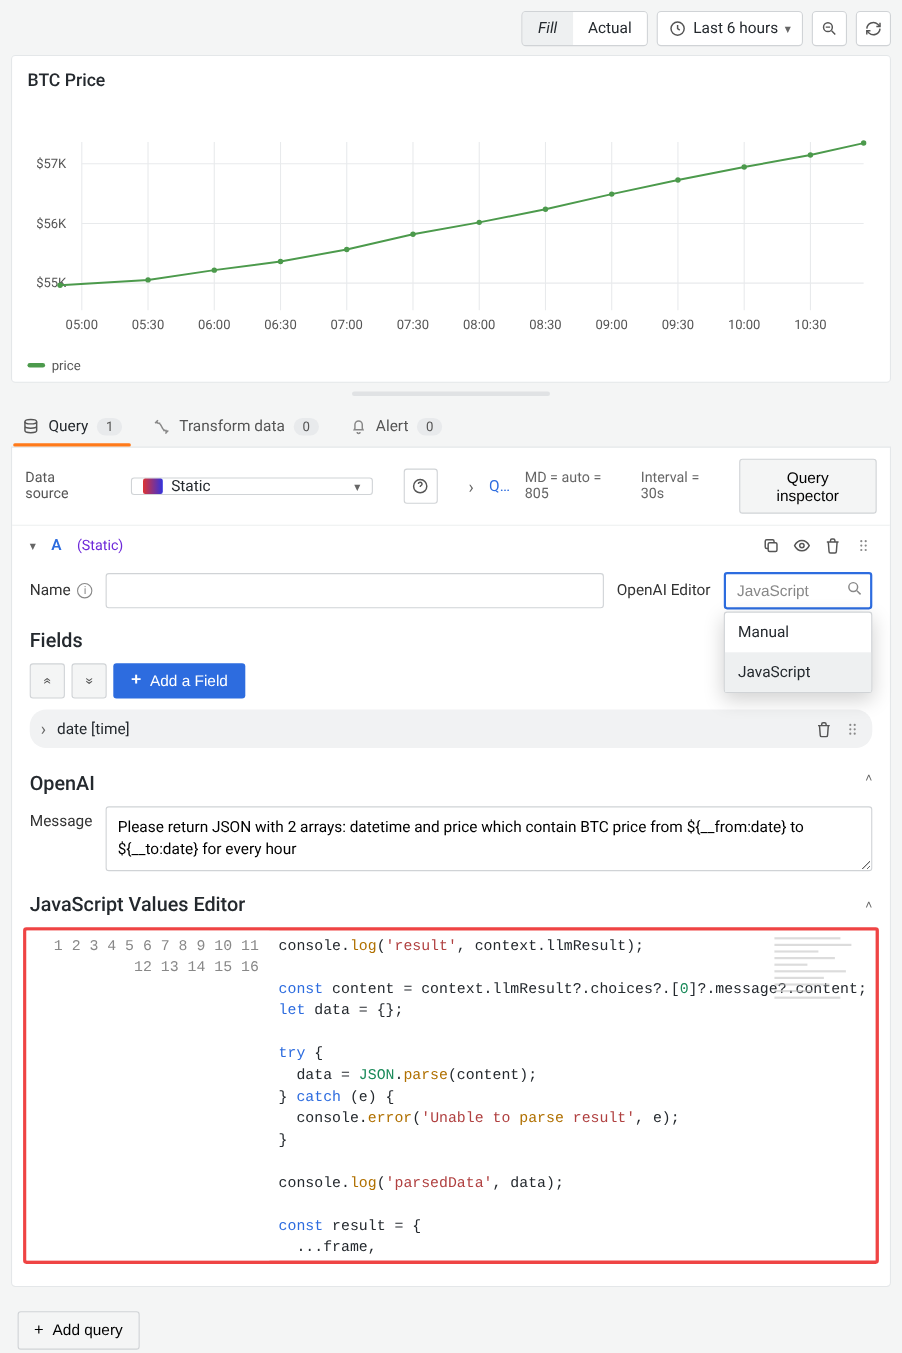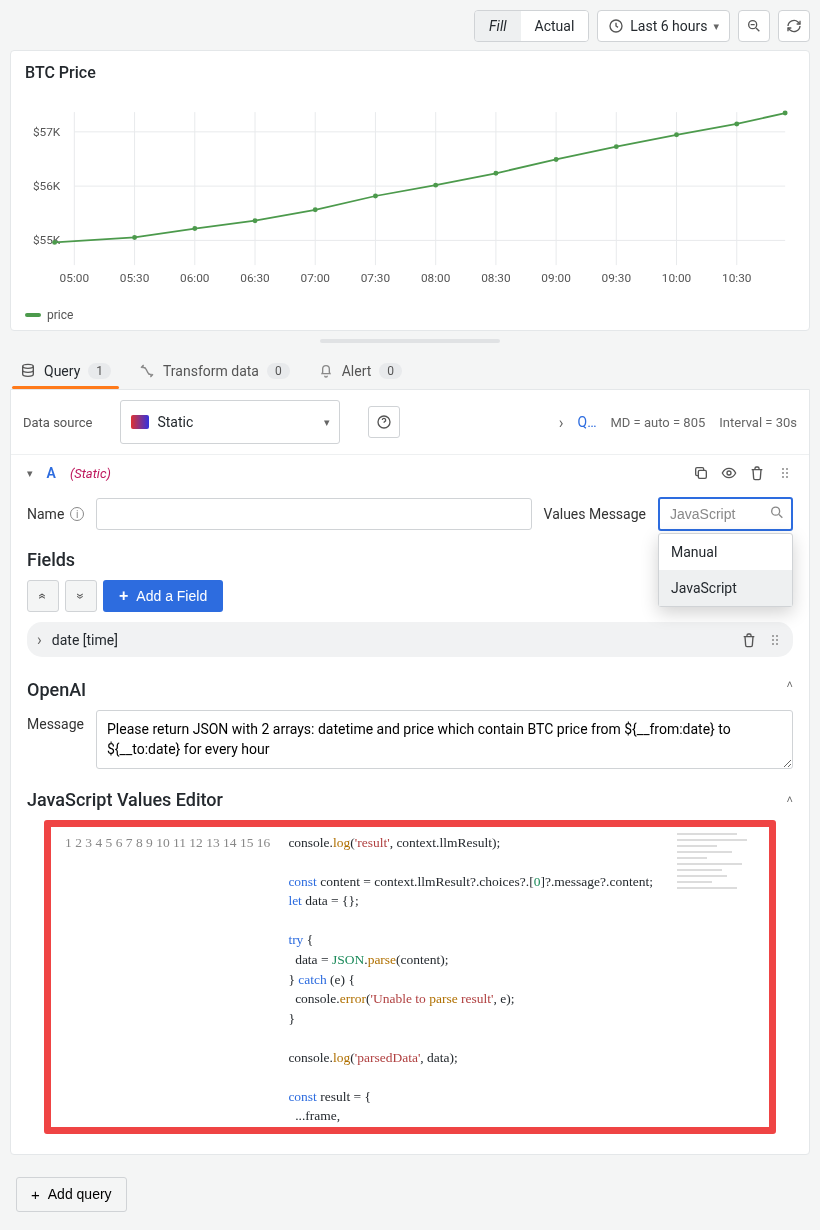--- a/index.html
+++ b/index.html
@@ -66,21 +66,21 @@
     gap: 6px;
   }
   .icon-btn { width: 32px; justify-content: center; padding:0; }
   .panel {
     background: #fff;
     border: 1px solid #e4e7e9;
     border-radius: 4px;
     margin: 0 10px 6px 10px;
     padding: 12px 14px 8px 14px;
   }
-  .chart-title { font-size: 16px; font-weight: 500; margin-bottom: 4px; }
+  .chart-title { font-size: 16px; font-weight: 500; margin-bottom: 21px; }
   .chart-wrap { position: relative; height: 220px; }
   svg.chart { width: 100%; height: 100%; }
   .axis text { font-size: 12px; fill: #555; }
   .grid line { stroke: #e8eaec; }
   .legend { display:flex; align-items:center; gap:6px; font-size:12px; color:#555; margin-top:2px;}
   .legend-line { width:16px; height:4px; background:#4c9a4c; border-radius:2px;}
   .drag-handle-bar { width:180px; height:4px; background:#e0e2e4; margin:8px auto 12px; border-radius:2px;}
   .tabs {
     display:flex; gap:24px; padding:0 18px; align-items:center;
     border-bottom: none;
@@ -101,37 +101,37 @@
   .query-panel {
     background:#fff; margin:0 10px 10px; border:1px solid #e4e7e9; border-radius:0 0 4px 4px;
   }
   .ds-row {
     display:flex; align-items:center; gap:28px; padding:10px 12px;
     border-bottom:1px solid #eef0f1;
   }
   .ds-label { font-size:13px; color:#555; }
   .ds-select {
     flex: 0 0 220px;
-    border:1px solid #d0d3d6; border-radius:3px; height:44px;
+    border:1px solid #d0d3d6; border-radius:3px; height:16px;
     display:flex; align-items:center; padding:0 10px; gap:8px; background:#fff;
     justify-content:space-between;
   }
   .ds-select .left { display:flex; align-items:center; gap:8px;}
   .ds-icon-box { width:18px; height:14px; background:linear-gradient(90deg,#d33,#33d); border-radius:2px;}
   .ds-help { border:1px solid #d0d3d6; border-radius:3px; width:32px; height:32px; display:flex;align-items:center;justify-content:center;}
   .ds-right { margin-left:auto; display:flex; align-items:center; gap:14px;}
   .ds-link { color:#2d6cdf; max-width:30px; overflow:hidden; text-overflow:ellipsis; white-space:nowrap;}
   .ds-meta { color:#666; font-size:13px;}
   .qi-btn { background:#f4f5f5; border:1px solid #d0d3d6; border-radius:3px; padding:8px 14px; font-size:14px;}
   .query-body { padding: 0 10px 10px 10px;}
   .q-header {
     display:flex; align-items:center; gap:14px; padding:10px 6px;
   }
   .q-letter { color:#2d6cdf; font-weight:600; font-size:14px;}
-  .q-type { color:#be185d; font-style:italic; font-size:13px;}
+  .q-type { color:#6d28d9; font-size:13px;}
   .q-actions { margin-left:auto; display:flex; gap:12px; color:#555;}
   .row-flex { display:flex; align-items:center; gap:12px; padding:6px 6px 14px;}
   .lbl { color:#333; font-size:14px; display:flex; align-items:center; gap:6px;}
   .info-circle { width:14px; height:14px; border:1px solid #888; border-radius:50%; font-size:10px; display:flex;align-items:center;justify-content:center; color:#888;}
   .text-input {
     flex:1; height:32px; border:1px solid #d0d3d6; border-radius:3px; padding:0 8px; background:#fff;
   }
   .ve-wrap { position:relative; }
   .ve-input {
     width:135px; height:34px; border:2px solid #2d6cdf; border-radius:3px;
@@ -158,22 +158,22 @@
   }
   .field-row .name { flex:1;}
   .field-actions { display:flex; gap:10px; color:#555;}
   .collapse-row { display:flex; align-items:center; justify-content:space-between; padding:6px 6px 10px;}
   .msg-row { display:flex; align-items:flex-start; gap:12px; padding:0 6px 14px;}
   .msg-box {
     flex:1; min-height:48px; border:1px solid #d0d3d6; border-radius:3px; padding:8px 10px; background:#fff;
     font-size:14px; resize:vertical; font-family:inherit; line-height:1.45;
   }
   .editor {
-    margin:0 23px 10px; border:7px solid #ef4444; border-radius:3px; background:#fff;
-    font-family: Liberation Serif, serif;
+    margin:0 0 10px; border:3px solid #ef4444; border-radius:3px; background:#fff;
+    font-family: Liberation Mono, monospace;
     font-size:13.5px; position:relative; overflow:hidden;
   }
   .editor-inner { display:flex; height:300px; overflow:hidden;}
   .gutter { background:#fff; color:#888; text-align:right; padding:6px 10px 6px 14px; user-select:none; line-height:1.45;}
   .code { padding:6px 8px; white-space:pre; line-height:1.45; }
   .minimap { position:absolute; right:4px; top:4px; width:90px; height:80px; opacity:.5;}
   .tok-str { color:#b04040;}
   .tok-kw  { color:#2d6cdf;}
   .tok-num { color:#1b8a5a;}
   .tok-fn  { color:#b07000;}
@@ -324,20 +324,21 @@
       <svg class="icon" viewBox="0 0 24 24" fill="none" stroke="#555" stroke-width="2">
           <circle cx="12" cy="12" r="9"></circle>
           <path d="M9.5 9a2.5 2.5 0 1 1 3.5 2.3c-.8.4-1 1-1 1.7M12 17h.01"></path>
         </svg>
     </div>
     <div class="ds-right">
       <span class="chev-r"></span>
       <span class="ds-link">Q…</span>
       <span class="ds-meta">MD = auto = 805</span>
       <span class="ds-meta">Interval = 30s</span>
+      <button class="qi-btn">Query inspector</button>
     </div>
   </div>
 
   <div class="query-body">
     <div class="q-header">
       <span class="chev">▾</span>
       <span class="q-letter">A</span>
       <span class="q-type">(Static)</span>
       <div class="q-actions">
         <svg class="icon" viewBox="0 0 24 24" fill="none" stroke="#555" stroke-width="2">
@@ -361,21 +362,21 @@
           </svg>
       </div>
     </div>
 
     <div class="row-flex">
       <span class="lbl">
         <span>Name</span>
         <span class="info-circle">i</span>
       </span>
       <input class="text-input" value="" style="">
-      <span class="lbl">Values Message</span>
+      <span class="lbl">OpenAI Editor</span>
       <div class="ve-wrap">
         <input class="ve-input" value="JavaScript" style="">
         <span class="ve-search">
           <svg class="icon" viewBox="0 0 24 24" fill="none" stroke="#888" stroke-width="2">
               <circle cx="10" cy="10" r="6"></circle>
               <path d="M20 20l-5-5"></path>
             </svg>
         </span>
         <div class="dropdown">
           <div>Manual</div>

